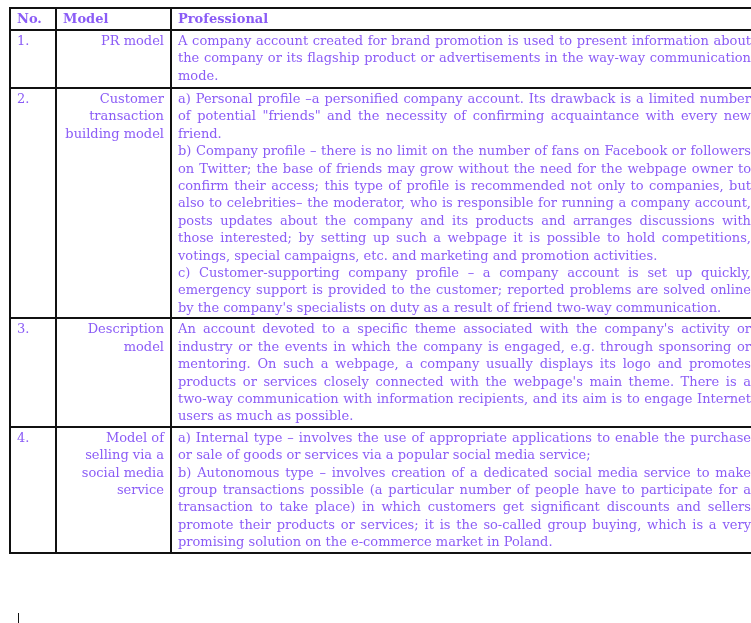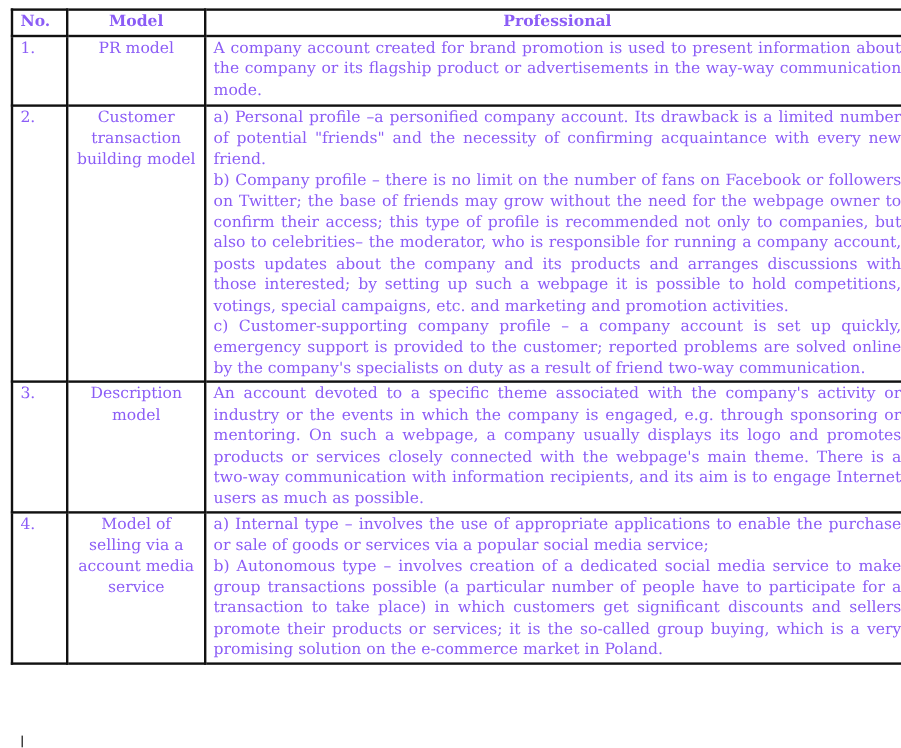--- a/index.html
+++ b/index.html
@@ -10,28 +10,28 @@
       font-family: "DejaVu Serif", "Liberation Serif", serif;
       font-size: 13px; color: #8b5cf6;
     }
     .tbl th, .tbl td {
       border: 2px solid #111;
       vertical-align: top;
       padding: 1px 6px 1px 6px;
       line-height: 17.4px;
     }
     .tbl th {
-      font-weight: bold; text-align: center; padding-top: 1px; padding-bottom: 1px;
+      font-weight: bold; text-align: left; padding-top: 1px; padding-bottom: 1px;
       line-height: 18px;
     }
     .tbl th.no { text-align: left; }
     .col-no { width: 46px; }
     .col-model { width: 115px; }
     .tbl td.desc { text-align: justify; }
-    .tbl td.model { text-align: center; }
+    .tbl td.model { text-align: right; }
     .para { display: block; text-align: justify; }
     .tick { position: absolute; left: 18px; top: 613px; width: 1px; height: 10px; background: #111; }
   </style>
 </head>
 <body>
 
 <table class="tbl">
   <colgroup>
     <col class="col-no">
     <col class="col-model">
@@ -63,21 +63,21 @@
     </tr>
     <tr>
       <td>3.</td>
       <td class="model">Description model</td>
       <td class="desc">
         <span class="para">An account devoted to a specific theme associated with the company's activity or industry or the events in which the company is engaged, e.g. through sponsoring or mentoring. On such a webpage, a company usually displays its logo and promotes products or services closely connected with the webpage's main theme. There is a two-way communication with information recipients, and its aim is to engage Internet users as much as possible.</span>
       </td>
     </tr>
     <tr>
       <td>4.</td>
-      <td class="model">Model of selling via a account media service</td>
+      <td class="model">Model of selling via a social media service</td>
       <td class="desc">
         <span class="para">a) Internal type – involves the use of appropriate applications to enable the purchase or sale of goods or services via a popular social media service;</span>
         <span class="para">b) Autonomous type – involves creation of a dedicated social media service to make group transactions possible (a particular number of people have to participate for a transaction to take place) in which customers get significant discounts and sellers promote their products or services; it is the so-called group buying, which is a very promising solution on the e-commerce market in Poland.</span>
       </td>
     </tr>
   </tbody>
 </table>
 <div class="tick"></div>
 
 </body></html>

